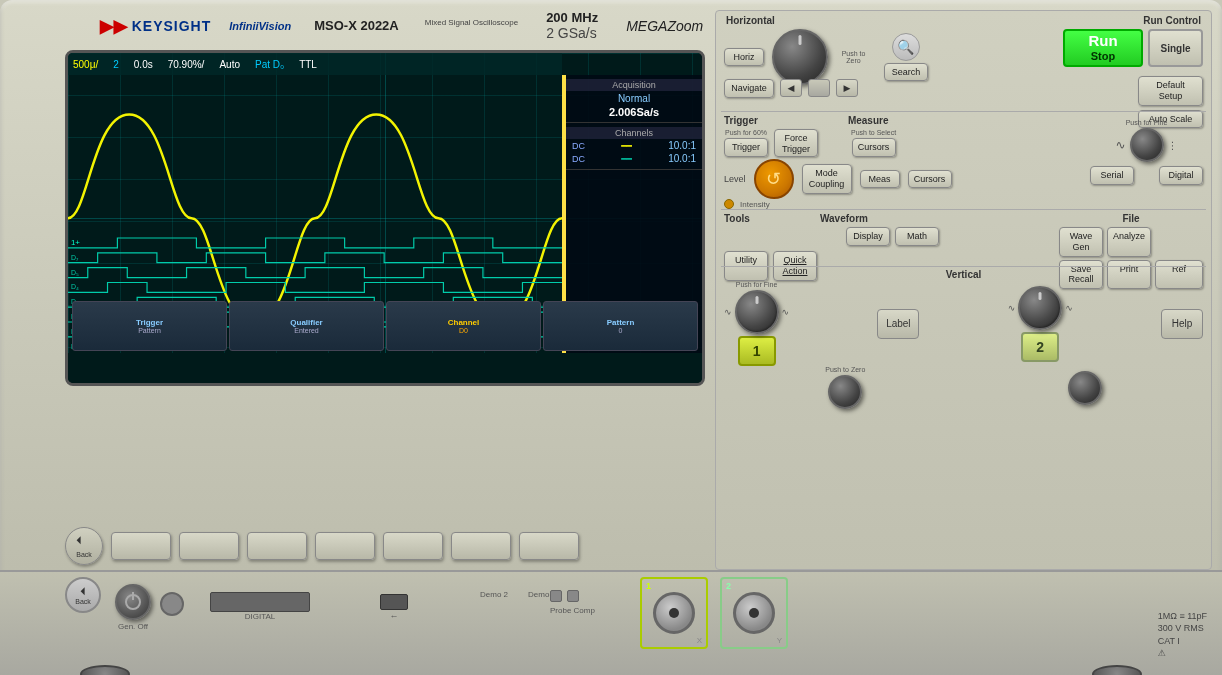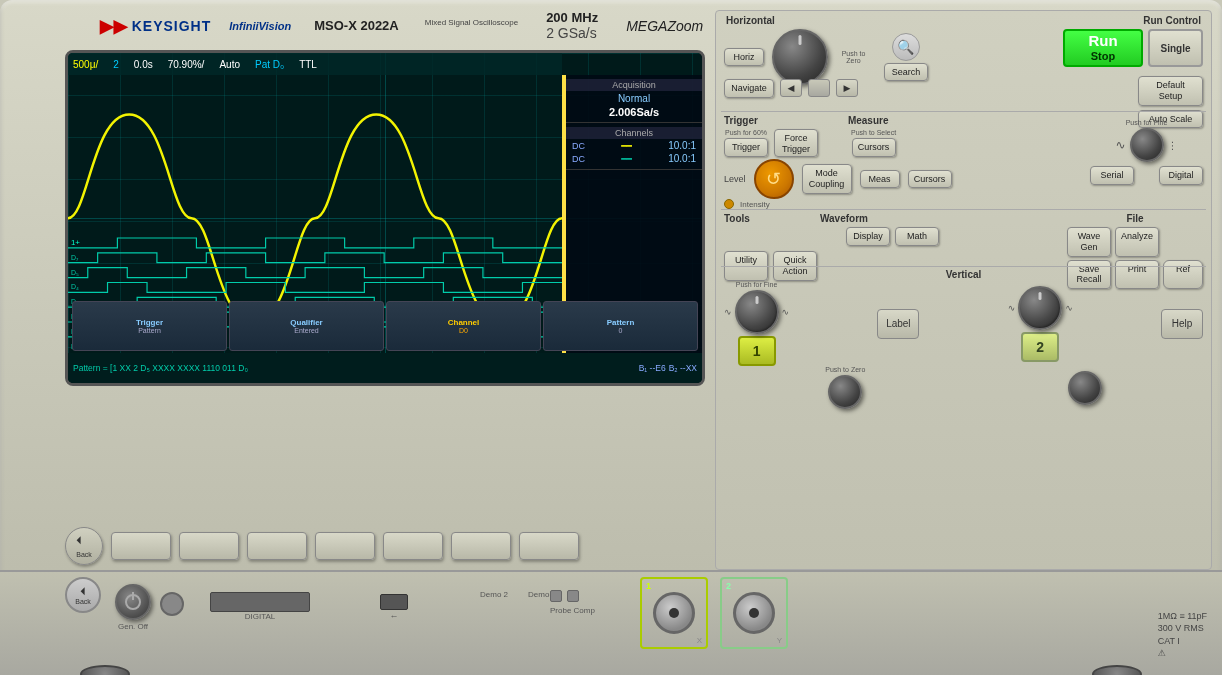--- a/index.html
+++ b/index.html
@@ -765,25 +765,20 @@
             <span class="ch-val">10.0:1</span>
           </div>
           <div class="channel-row">
             <span class="ch-dc">DC</span>
             <span style="color:#00ccaa;font-size:9px;">━━</span>
             <span class="ch-val">10.0:1</span>
           </div>
         </div>
       </div>
 
-      <div class="screen-bottom-bar">
-        <span class="pattern-text">Pattern = [1 XX 2 D₅ XXXX XXXX 1110 011 D₀</span>
-        <span class="b1-text">B₁ --E6</span>
-        <span class="b2-text">B₂ --XX</span>
-      </div>
 
       <div class="screen-func-buttons">
         <div class="func-btn">
           <span class="func-btn-line1">Trigger</span>
           <span class="func-btn-line2">Pattern</span>
         </div>
         <div class="func-btn">
           <span class="func-btn-line1">Qualifier</span>
           <span class="func-btn-line2">Entered</span>
         </div>
@@ -912,38 +907,38 @@
 
     <div style="position:absolute; top:198px; left:5px; right:5px; height:1px; background:#aaa;"></div>
 
     <div style="position:absolute; top:202px; left:8px; display:flex; gap:70px;">
       <div style="font-size:10px; font-weight:bold; color:#333;">Tools</div>
       <div style="font-size:10px; font-weight:bold; color:#333;">Waveform</div>
     </div>
 
     <div style="position:absolute; top:216px; left:8px; display:flex; gap:5px;margin-top:24px;">
       <div class="panel-btn" style="width:44px;">Utility</div>
-      <div class="panel-btn" style="width:44px;">Quick Action</div>
+      <div class="panel-btn" style="width:44px;text-decoration:underline;">Quick Action</div>
     </div>
 
     <div style="position:absolute; top:216px; left:130px; display:flex; gap:5px;">
       <div class="panel-btn" style="width:44px;">Display</div>
       <div class="panel-btn" style="width:44px;">Math</div>
     </div>
 
     <div style="position:absolute; top:202px; right:8px; display:flex; flex-direction:column; gap:3px;">
       <div style="font-size:10px; font-weight:bold; color:#333; text-align:center;">File</div>
       <div style="display:flex; gap:4px;">
         <div class="panel-btn" style="width:44px;">Wave Gen</div>
         <div class="panel-btn" style="width:44px;">Analyze</div>
       </div>
       <div style="display:flex; gap:4px;">
         <div class="panel-btn" style="width:44px;">Save Recall</div>
         <div class="panel-btn" style="width:44px;">Print</div>
-        <div class="panel-btn" style="width:40px;border-radius:6px;">Ref</div>
+        <div class="panel-btn" style="width:48px;">Ref</div>
       </div>
     </div>
 
     <div style="position:absolute; top:255px; left:5px; right:5px; height:1px; background:#aaa;"></div>
 
     <div style="position:absolute; top:258px; left:50%; transform:translateX(-50%); font-size:10px; font-weight:bold; color:#333;">Vertical</div>
 
     <div style="position:absolute; top:270px; left:8px; right:8px; display:flex; align-items:center; justify-content:space-between;">
 
       <div style="display:flex; flex-direction:column; align-items:center; gap:2px;">

